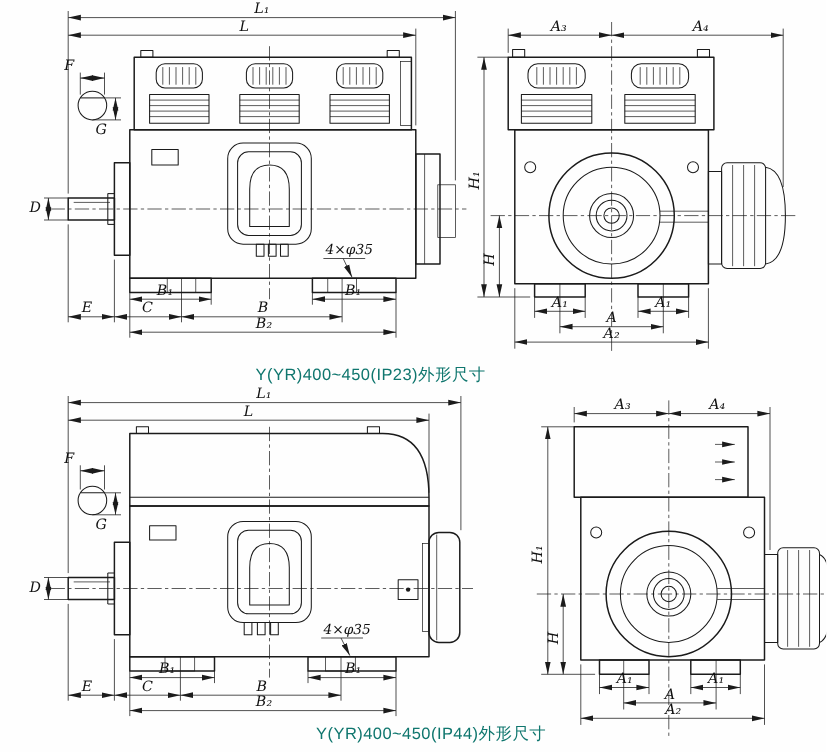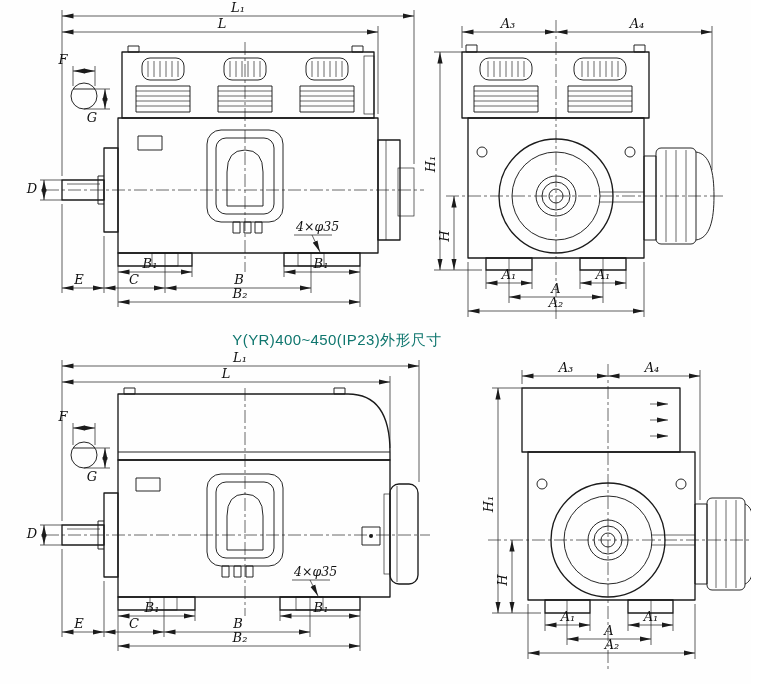--- a/index.html
+++ b/index.html
@@ -454,14 +454,15 @@
         <text class="t tm" x="609" y="283">A</text>
 
         <line class="dm" x1="528" y1="252" x2="528" y2="307"></line>
         <line class="dm" x1="695" y1="252" x2="695" y2="307"></line>
         <line class="dm" x1="528" y1="301" x2="695" y2="301" marker-start="url(#ar2)" marker-end="url(#ar2)"></line>
         <text class="t tm" x="612" y="297">A₂</text>
       </g>
     </g>
   </svg>
 
+  <div class="caption" style="left:202px; top:658px">Y(YR)400~450(IP44)外形尺寸</div>
 
 </div>
 
 </body></html>

